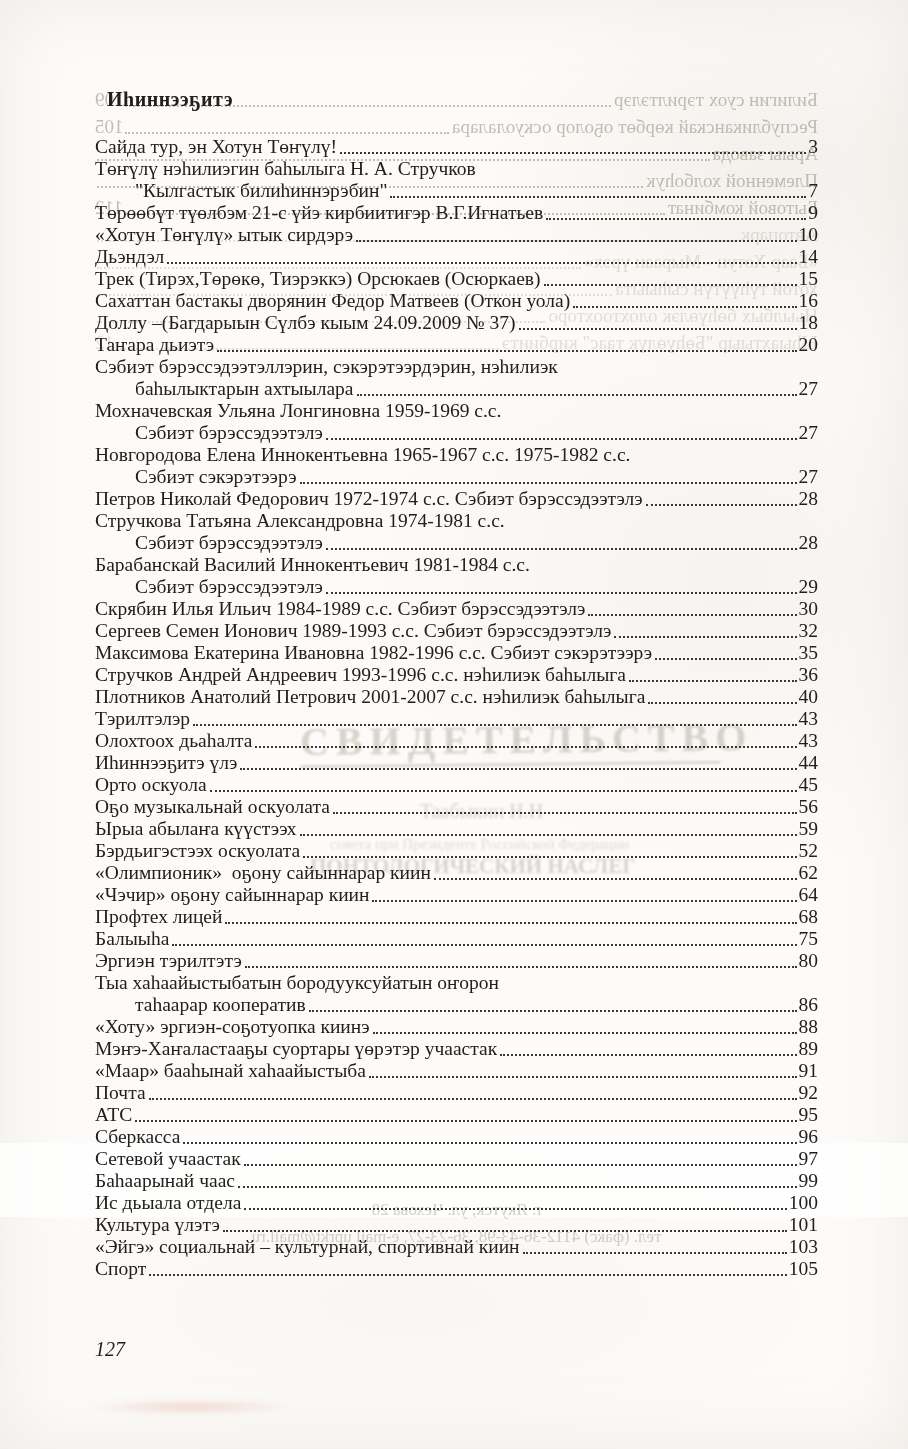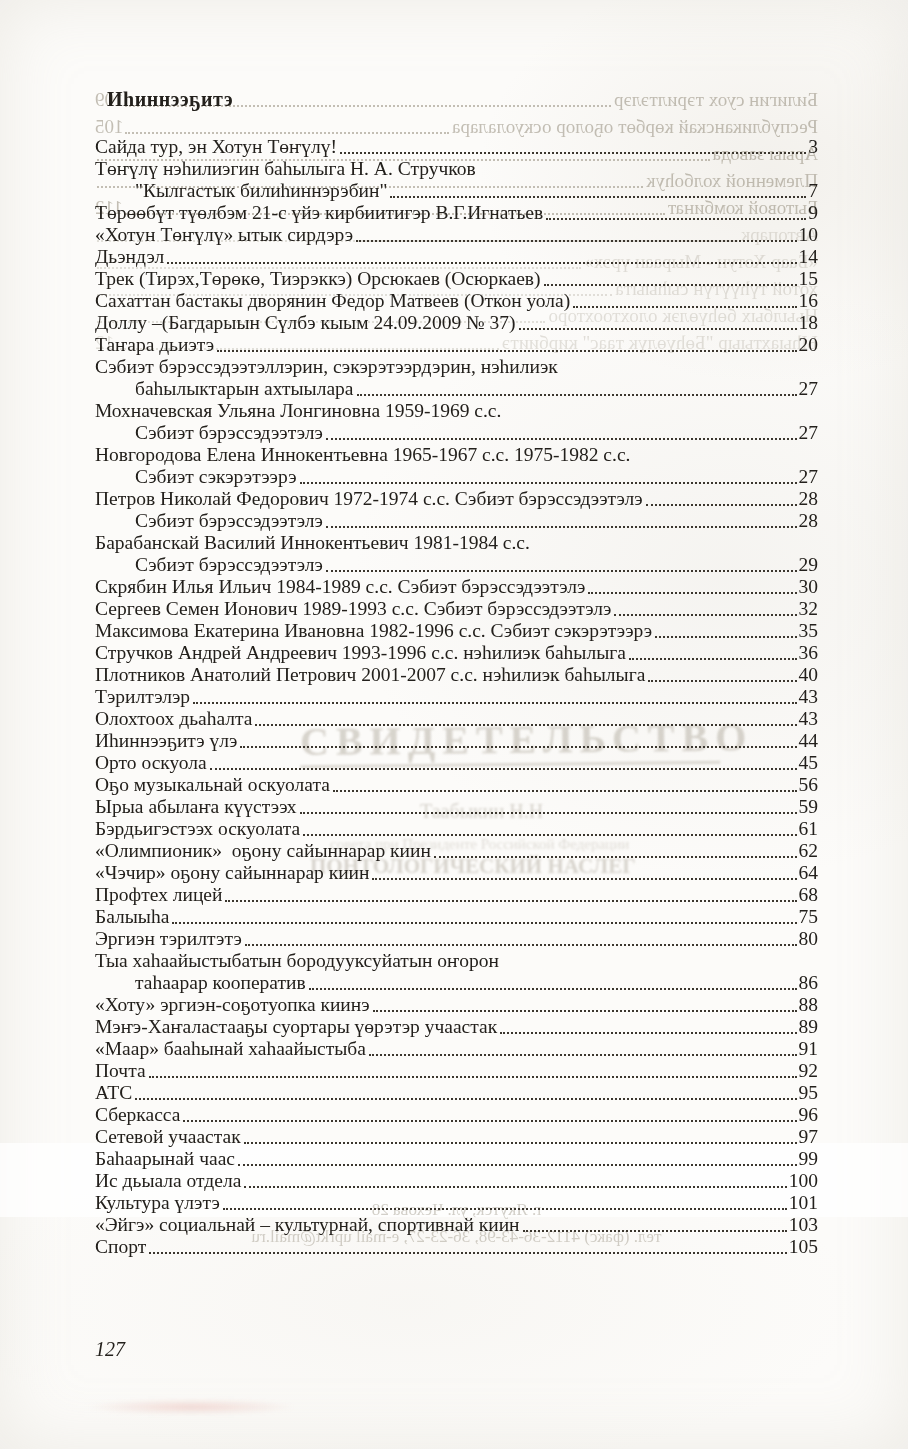--- a/index.html
+++ b/index.html
@@ -118,35 +118,36 @@
       <div class="row"><span class="t">Сахаттан бастакы дворянин Федор Матвеев (Откон уола)</span><span class="leader"></span><span class="pg">16</span></div>
       <div class="row"><span class="t">Доллу –(Багдарыын Сүлбэ кыым 24.09.2009 № 37)</span><span class="leader"></span><span class="pg">18</span></div>
       <div class="row"><span class="t">Таҥара дьиэтэ</span><span class="leader"></span><span class="pg">20</span></div>
       <div class="row"><span class="t">Сэбиэт бэрэссэдээтэллэрин, сэкэрэтээрдэрин, нэһилиэк</span></div>
       <div class="row indent"><span class="t">баһылыктарын ахтыылара</span><span class="leader"></span><span class="pg">27</span></div>
       <div class="row"><span class="t">Мохначевская Ульяна Лонгиновна 1959-1969 с.с.</span></div>
       <div class="row indent"><span class="t">Сэбиэт бэрэссэдээтэлэ</span><span class="leader"></span><span class="pg">27</span></div>
       <div class="row"><span class="t">Новгородова Елена Иннокентьевна 1965-1967 с.с. 1975-1982 с.с.</span></div>
       <div class="row indent"><span class="t">Сэбиэт сэкэрэтээрэ</span><span class="leader"></span><span class="pg">27</span></div>
       <div class="row"><span class="t">Петров Николай Федорович 1972-1974 с.с. Сэбиэт бэрэссэдээтэлэ</span><span class="leader"></span><span class="pg">28</span></div>
+      <div class="row"><span class="t">Стручкова Татьяна Александровна 1974-1981 с.с.</span></div>
       <div class="row indent"><span class="t">Сэбиэт бэрэссэдээтэлэ</span><span class="leader"></span><span class="pg">28</span></div>
       <div class="row"><span class="t">Барабанскай Василий Иннокентьевич 1981-1984 с.с.</span></div>
       <div class="row indent"><span class="t">Сэбиэт бэрэссэдээтэлэ</span><span class="leader"></span><span class="pg">29</span></div>
       <div class="row"><span class="t">Скрябин Илья Ильич 1984-1989 с.с. Сэбиэт бэрэссэдээтэлэ</span><span class="leader"></span><span class="pg">30</span></div>
       <div class="row"><span class="t">Сергеев Семен Ионович 1989-1993 с.с. Сэбиэт бэрэссэдээтэлэ</span><span class="leader"></span><span class="pg">32</span></div>
       <div class="row"><span class="t">Максимова Екатерина Ивановна 1982-1996 с.с. Сэбиэт сэкэрэтээрэ</span><span class="leader"></span><span class="pg">35</span></div>
       <div class="row"><span class="t">Стручков Андрей Андреевич 1993-1996 с.с. нэһилиэк баһылыга</span><span class="leader"></span><span class="pg">36</span></div>
       <div class="row"><span class="t">Плотников Анатолий Петрович 2001-2007 с.с. нэһилиэк баһылыга</span><span class="leader"></span><span class="pg">40</span></div>
       <div class="row"><span class="t">Тэрилтэлэр</span><span class="leader"></span><span class="pg">43</span></div>
       <div class="row"><span class="t">Олохтоох дьаһалта</span><span class="leader"></span><span class="pg">43</span></div>
       <div class="row"><span class="t">Иһиннээҕитэ үлэ</span><span class="leader"></span><span class="pg">44</span></div>
       <div class="row"><span class="t">Орто оскуола</span><span class="leader"></span><span class="pg">45</span></div>
       <div class="row"><span class="t">Оҕо музыкальнай оскуолата</span><span class="leader"></span><span class="pg">56</span></div>
       <div class="row"><span class="t">Ырыа абылаҥа күүстээх</span><span class="leader"></span><span class="pg">59</span></div>
-      <div class="row"><span class="t">Бэрдьигэстээх оскуолата</span><span class="leader"></span><span class="pg">61</span></div>
+      <div class="row"><span class="t">Бэрдьигэстээх оскуолата</span><span class="leader"></span><span class="pg">52</span></div>
       <div class="row"><span class="t">«Олимпионик»  оҕону сайыннарар киин</span><span class="leader"></span><span class="pg">62</span></div>
       <div class="row"><span class="t">«Чэчир» оҕону сайыннарар киин</span><span class="leader"></span><span class="pg">64</span></div>
       <div class="row"><span class="t">Профтех лицей</span><span class="leader"></span><span class="pg">68</span></div>
       <div class="row"><span class="t">Балыыһа</span><span class="leader"></span><span class="pg">75</span></div>
       <div class="row"><span class="t">Эргиэн тэрилтэтэ</span><span class="leader"></span><span class="pg">80</span></div>
       <div class="row"><span class="t">Тыа хаһаайыстыбатын бородууксуйатын оҥорон</span></div>
       <div class="row indent"><span class="t">таһаарар кооператив</span><span class="leader"></span><span class="pg">86</span></div>
       <div class="row"><span class="t">«Хоту» эргиэн-соҕотуопка киинэ</span><span class="leader"></span><span class="pg">88</span></div>
       <div class="row"><span class="t">Мэҥэ-Хаҥаластааҕы суортары үөрэтэр учаастак</span><span class="leader"></span><span class="pg">89</span></div>
       <div class="row"><span class="t">«Маар» бааһынай хаһаайыстыба</span><span class="leader"></span><span class="pg">91</span></div>

